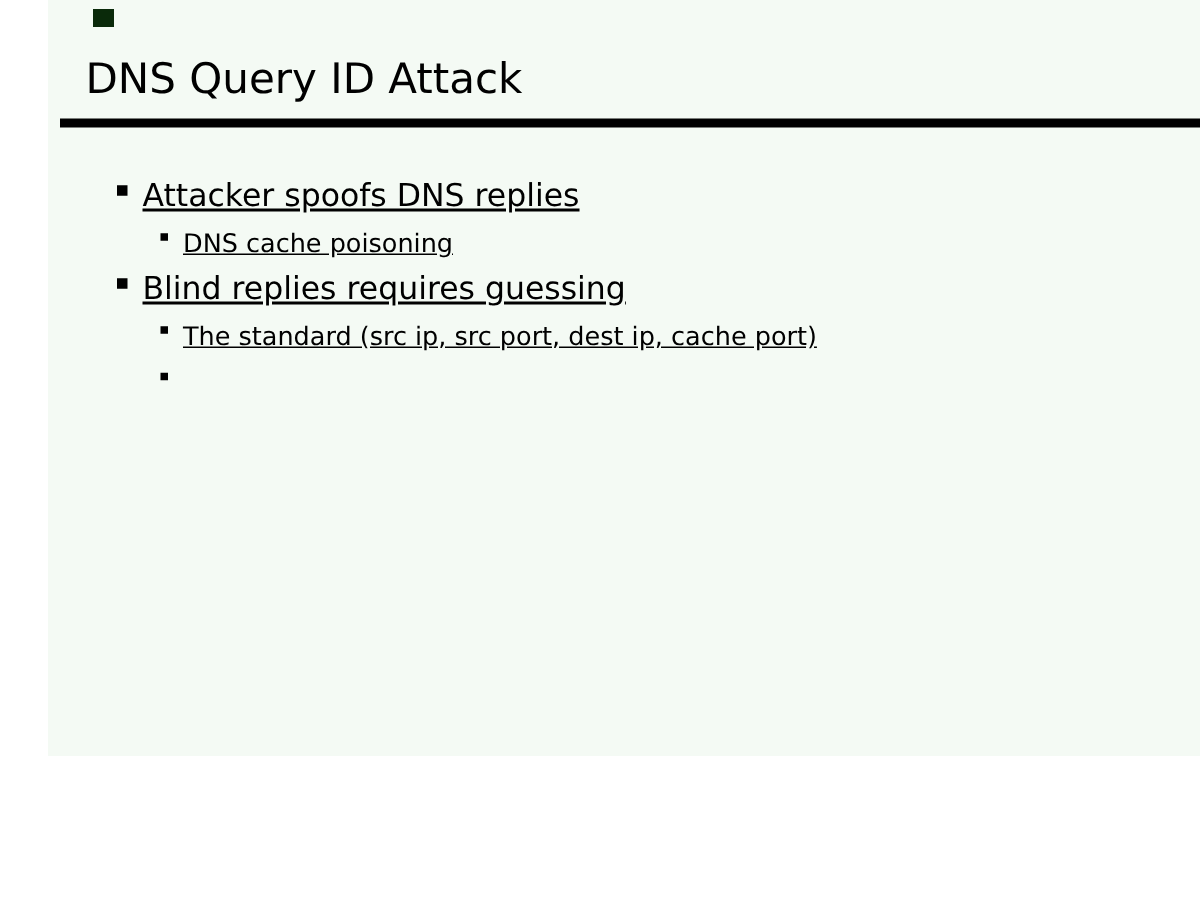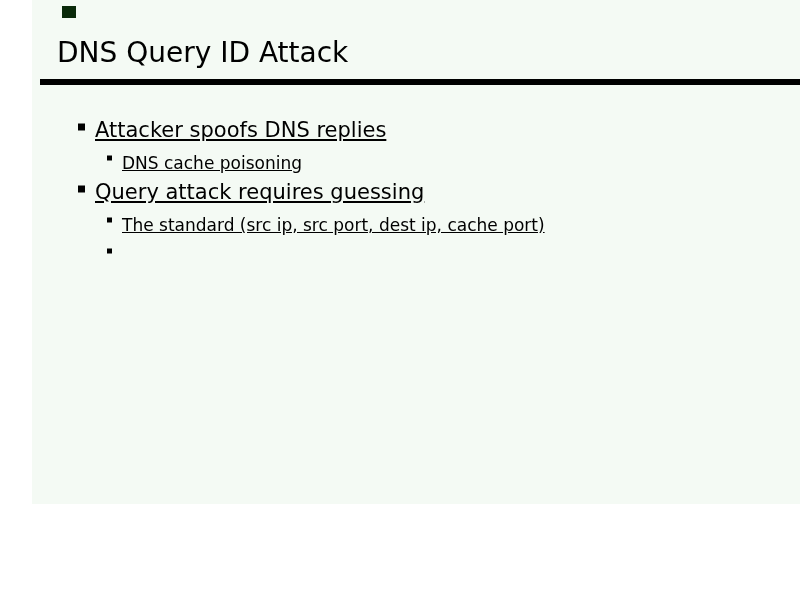--- a/index.html
+++ b/index.html
@@ -83,21 +83,21 @@
     <li class="bullet-item l1">
       <span class="bullet-square"></span>
       <span>Attacker spoofs DNS replies</span>
     </li>
     <li class="bullet-item l2">
       <span class="bullet-square"></span>
       <span>DNS cache poisoning</span>
     </li>
     <li class="bullet-item l1">
       <span class="bullet-square"></span>
-      <span>Query attack requires guessing</span>
+      <span>Blind replies requires guessing</span>
     </li>
     <li class="bullet-item l2">
       <span class="bullet-square"></span>
       <span>The standard (src ip, src port, dest ip, cache port)</span>
     </li>
     <li class="bullet-item l2">
       <span class="bullet-square"></span>
     </li>
   </ul>
 

